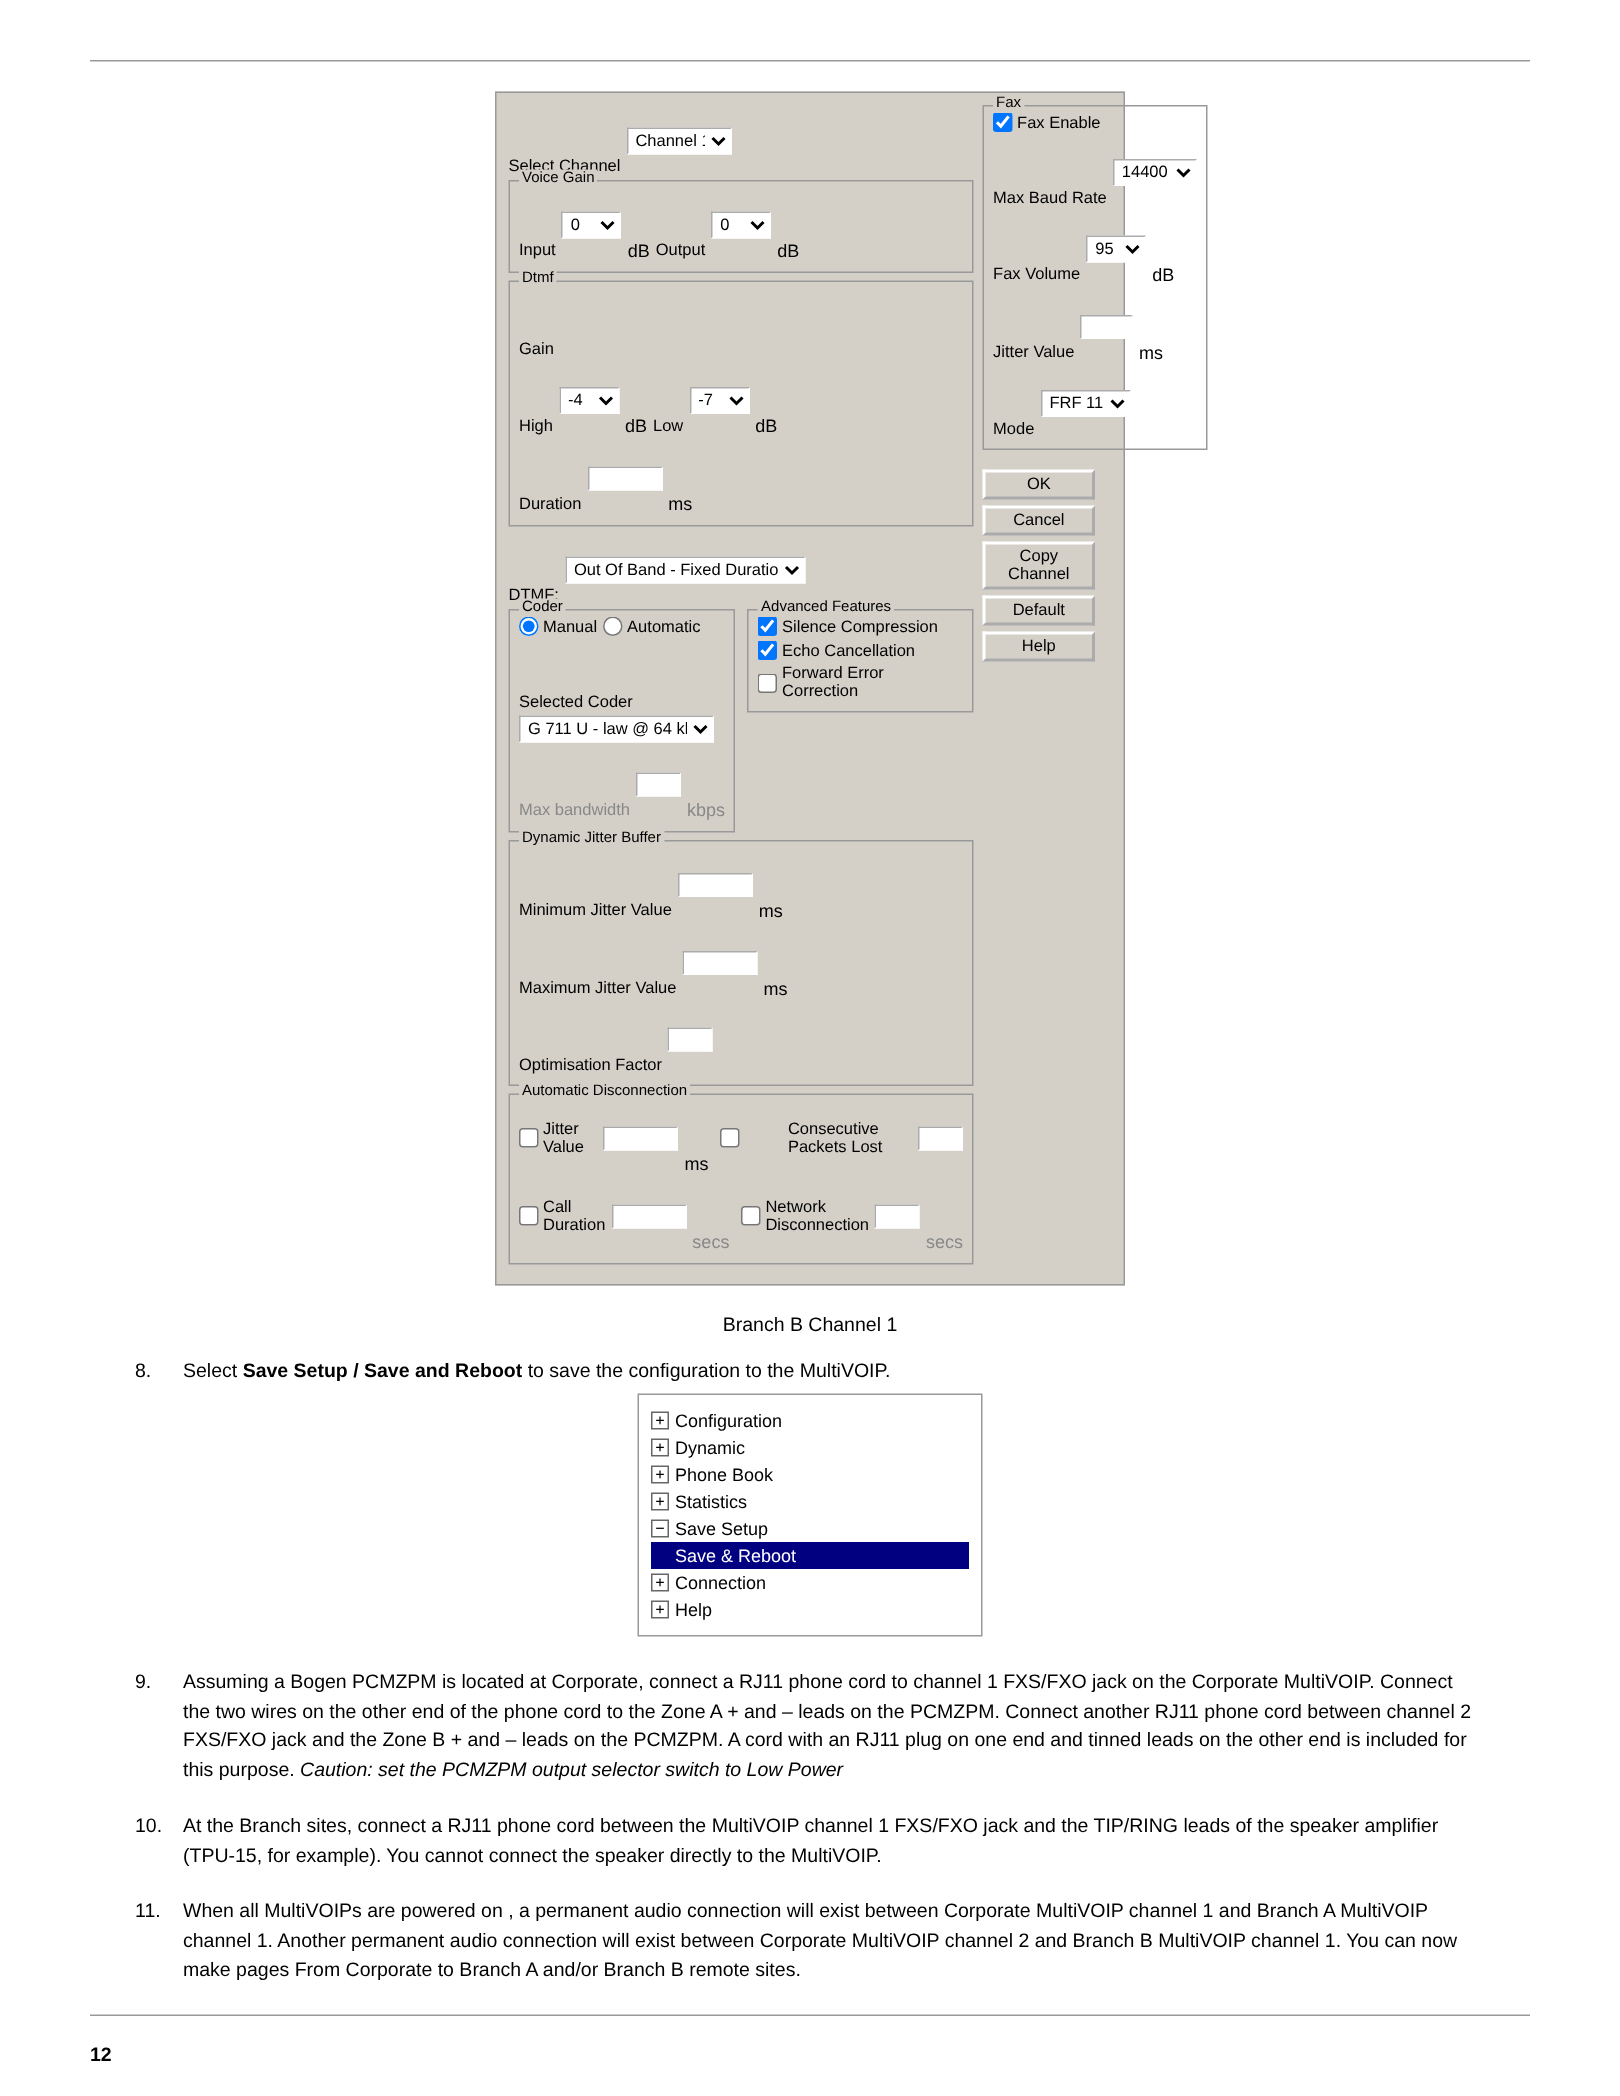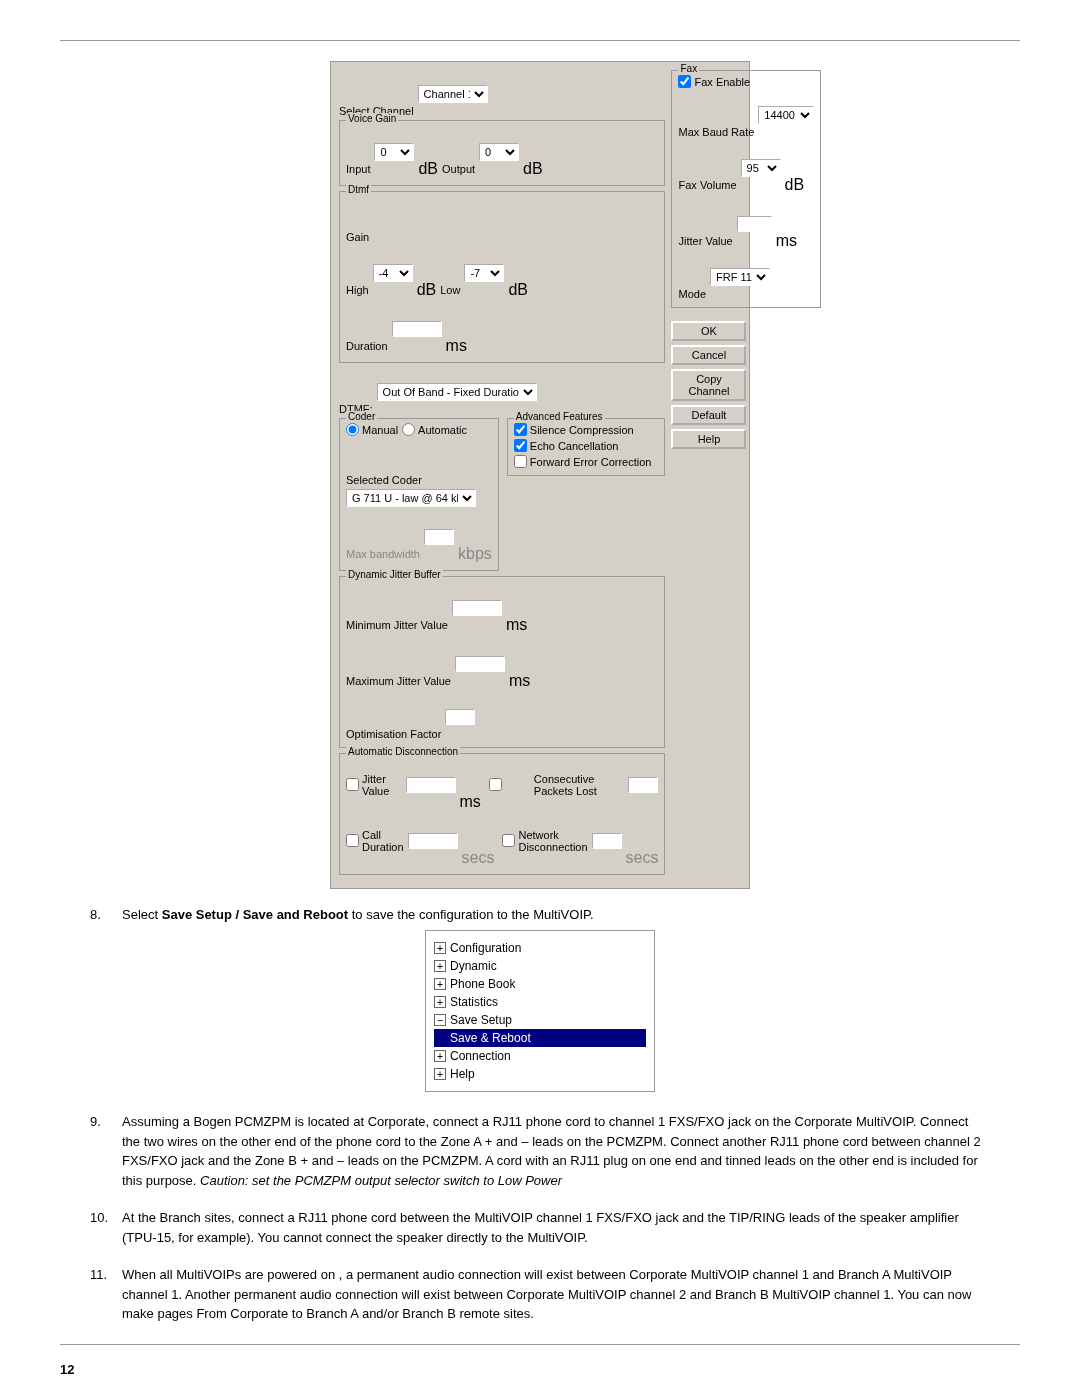--- a/index.html
+++ b/index.html
@@ -258,21 +258,21 @@
     }
 
     .select-small {
       width: 40px;
     }
     .select-medium {
       width: 70px;
     }
 
     .unit-label {
-      font-size: 16px;
+      font-size: 12px;
     }
 
     .content-body {
       width: 960px;
       margin: 0 auto;
     }
 
     .dialog-wrapper {
       display: flex;
       justify-content: center;
@@ -513,20 +513,21 @@
               <button class="dialog-btn">Cancel</button>
               <button class="dialog-btn">Copy Channel</button>
               <button class="dialog-btn">Default</button>
               <button class="dialog-btn">Help</button>
             </div>
           </div>
         </div>
       </div>
     </div>
 
+    <div class="figure-caption">Branch B Channel 1</div>
 
     <div class="step8-intro">
       <span class="step8-number">8.</span>
       <span class="item-content">
         Select <strong>Save Setup / Save and Reboot</strong> to save the configuration to the MultiVOIP.
       </span>
     </div>
 
     <div style="display:flex; justify-content:center; margin-bottom:20px;">
       <div class="tree-menu">

